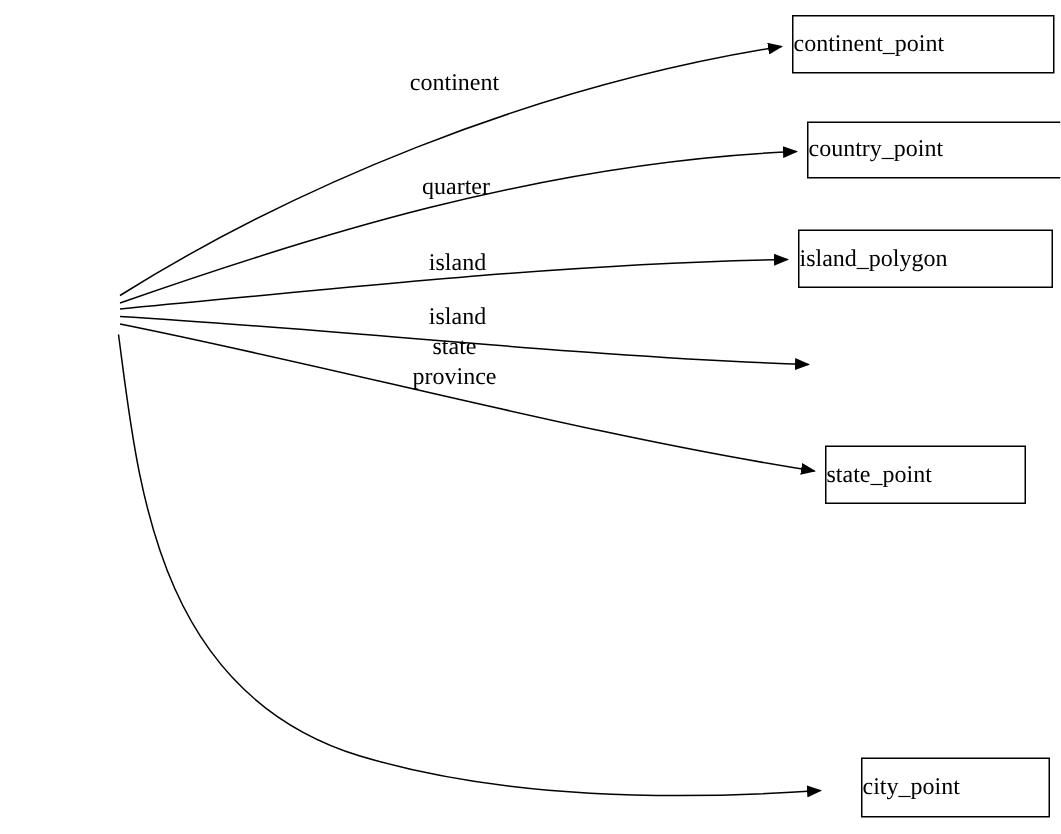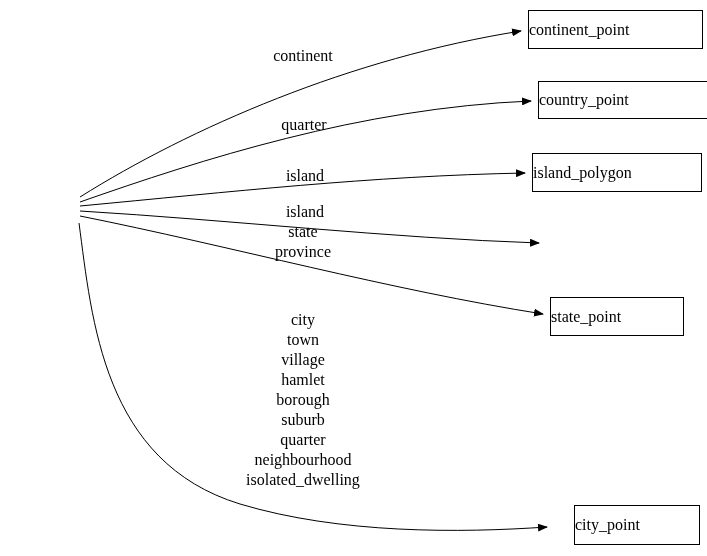--- a/index.html
+++ b/index.html
@@ -102,25 +102,14 @@
 
   <div class="edge-label" style="left:255px; top:202px; width:100px;">
     <div>island</div>
   </div>
 
   <div class="edge-label" style="left:253px; top:222px; width:100px;">
     <div>state</div>
     <div>province</div>
   </div>
 
-  <div class="edge-label" style="left:213px; top:310px; width:180px;">
-    <div>city</div>
-    <div>town</div>
-    <div>village</div>
-    <div>hamlet</div>
-    <div>borough</div>
-    <div>suburb</div>
-    <div>quarter</div>
-    <div>neighbourhood</div>
-    <div>isolated_dwelling</div>
-  </div>
 
 </div>
 
 </body></html>

